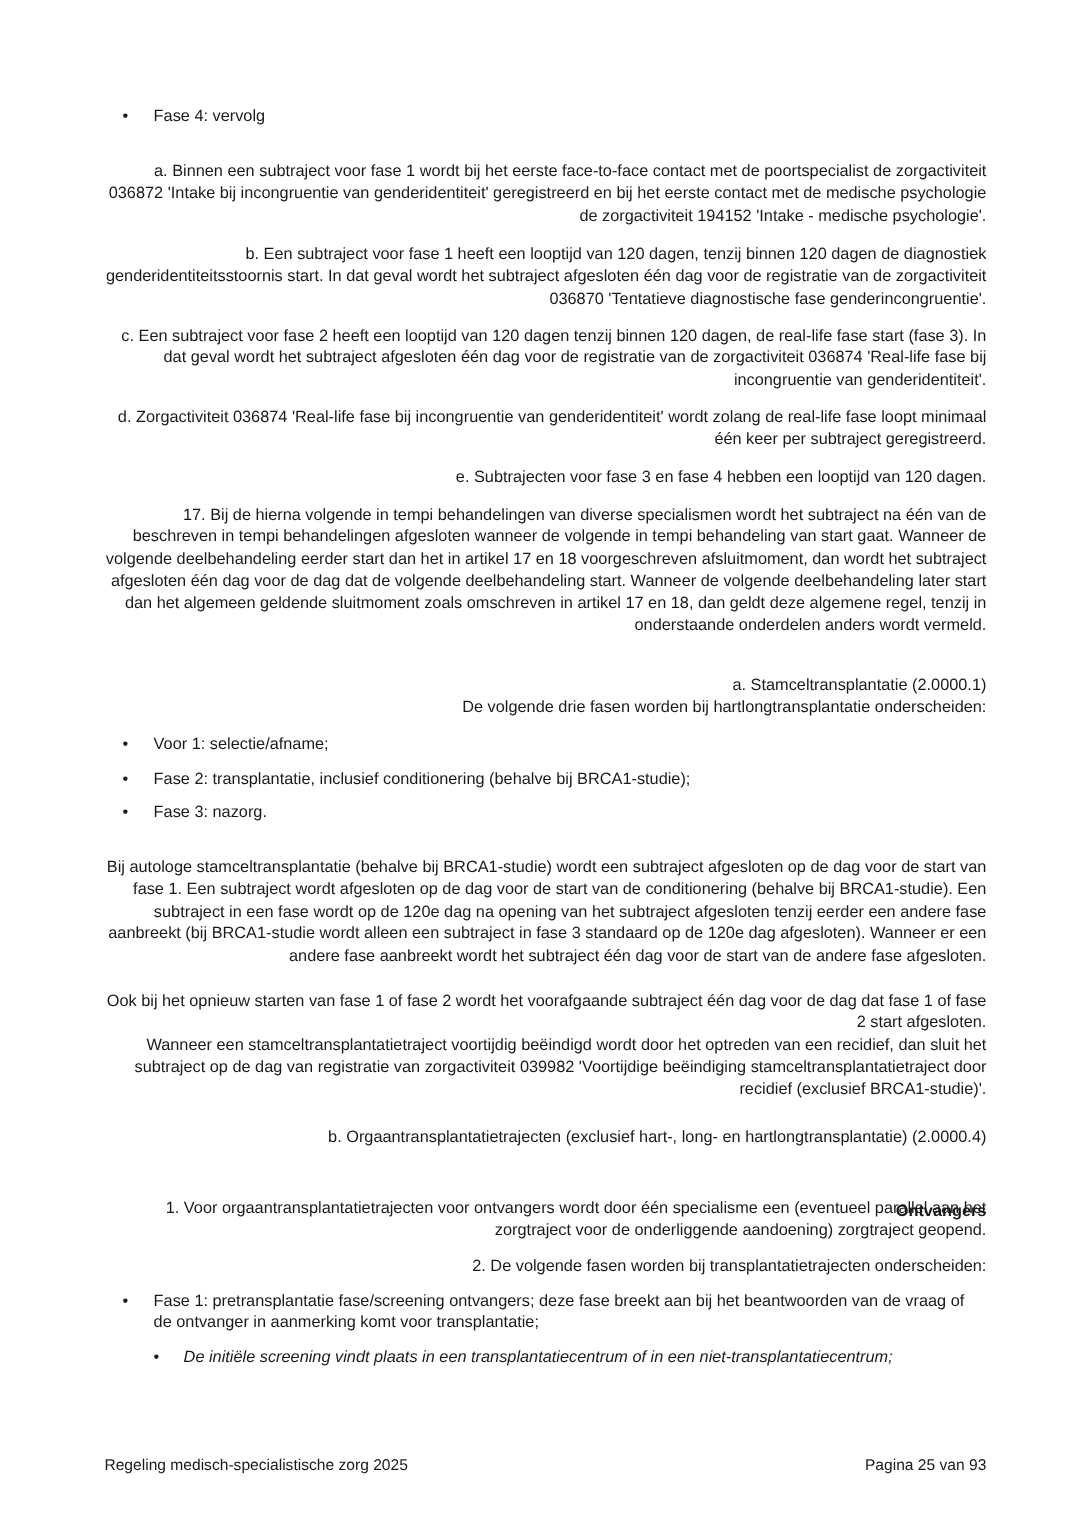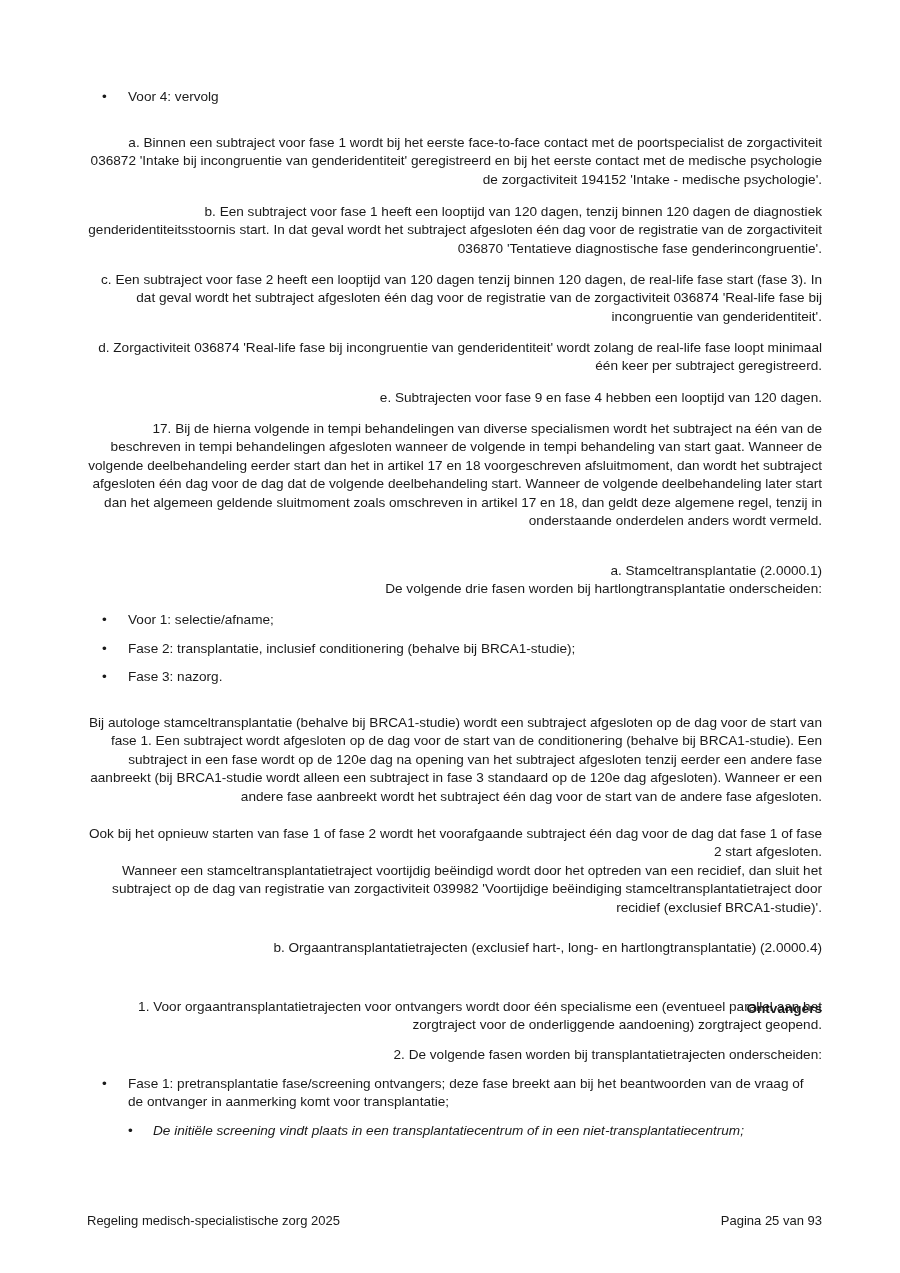--- a/index.html
+++ b/index.html
@@ -17,28 +17,28 @@
   .footer .left { position: absolute; left: 0; }
   .footer .right { position: absolute; right: 0; }
 </style>
 </head>
 <body>
 
 <div class="page">
 
   <div class="bullet" style="top:88px">
     <span class="dot">•</span>
-    <span class="txt">Voor 4: vervolg</span>
+    <span class="txt">Fase 4: vervolg</span>
   </div>
 
   <p class="p" style="top:134px">a. Binnen een subtraject voor fase 1 wordt bij het eerste face-to-face contact met de poortspecialist de zorgactiviteit 036872 'Intake bij incongruentie van genderidentiteit' geregistreerd en bij het eerste contact met de medische psychologie de zorgactiviteit 194152 'Intake - medische psychologie'.</p>
   <p class="p" style="top:203px">b. Een subtraject voor fase 1 heeft een looptijd van 120 dagen, tenzij binnen 120 dagen de diagnostiek genderidentiteitsstoornis start. In dat geval wordt het subtraject afgesloten één dag voor de registratie van de zorgactiviteit 036870 'Tentatieve diagnostische fase genderincongruentie'.</p>
   <p class="p" style="top:271px">c. Een subtraject voor fase 2 heeft een looptijd van 120 dagen tenzij binnen 120 dagen, de real-life fase start (fase 3). In dat geval wordt het subtraject afgesloten één dag voor de registratie van de zorgactiviteit 036874 'Real-life fase bij incongruentie van genderidentiteit'.</p>
   <p class="p" style="top:339px">d. Zorgactiviteit 036874 'Real-life fase bij incongruentie van genderidentiteit' wordt zolang de real-life fase loopt minimaal één keer per subtraject geregistreerd.</p>
-  <p class="p" style="top:389px">e. Subtrajecten voor fase 9 en fase 4 hebben een looptijd van 120 dagen.</p>
+  <p class="p" style="top:389px">e. Subtrajecten voor fase 3 en fase 4 hebben een looptijd van 120 dagen.</p>
   <p class="p" style="top:420px">17. Bij de hierna volgende in tempi behandelingen van diverse specialismen wordt het subtraject na één van de beschreven in tempi behandelingen afgesloten wanneer de volgende in tempi behandeling van start gaat. Wanneer de volgende deelbehandeling eerder start dan het in artikel 17 en 18 voorgeschreven afsluitmoment, dan wordt het subtraject afgesloten één dag voor de dag dat de volgende deelbehandeling start. Wanneer de volgende deelbehandeling later start dan het algemeen geldende sluitmoment zoals omschreven in artikel 17 en 18, dan geldt deze algemene regel, tenzij in onderstaande onderdelen anders wordt vermeld.</p>
 
   <p class="p" style="top:562px">a. Stamceltransplantatie (2.0000.1)</p>
   <p class="p" style="top:580px">De volgende drie fasen worden bij hartlongtransplantatie onderscheiden:</p>
 
   <div class="bullet" style="top:611px">
     <span class="dot">•</span>
     <span class="txt">Voor 1: selectie/afname;</span>
   </div>
   <div class="bullet" style="top:640px">

